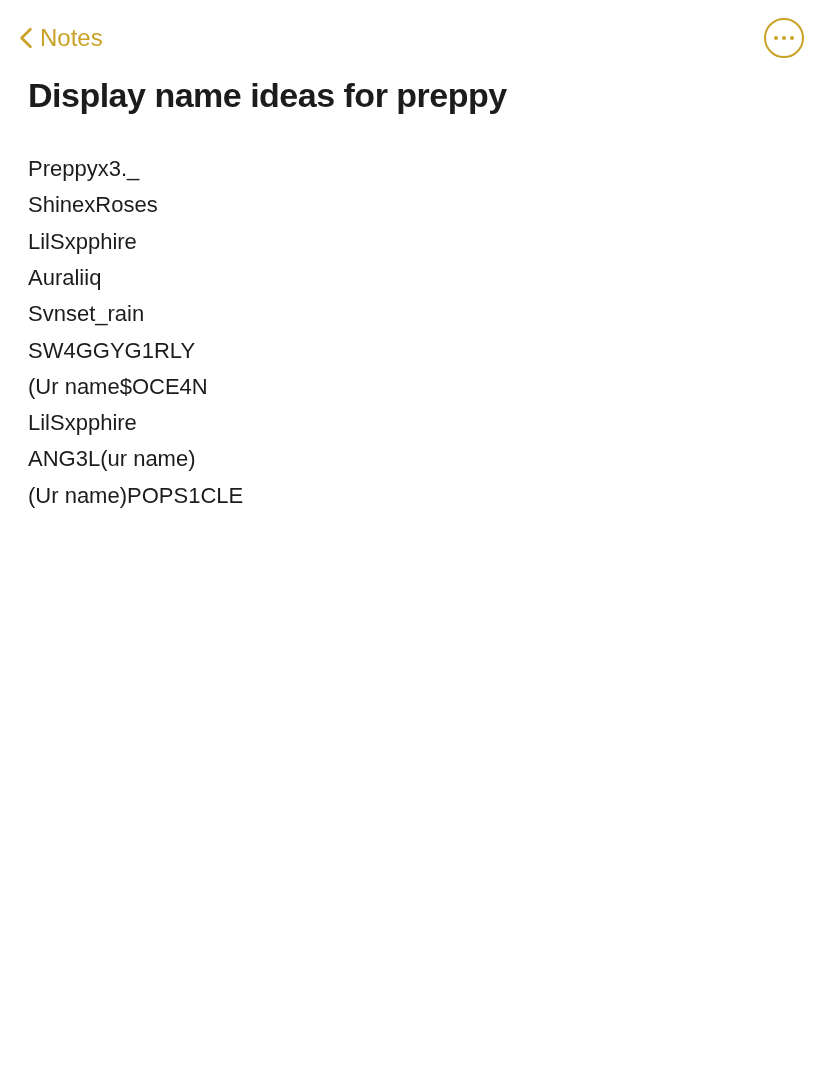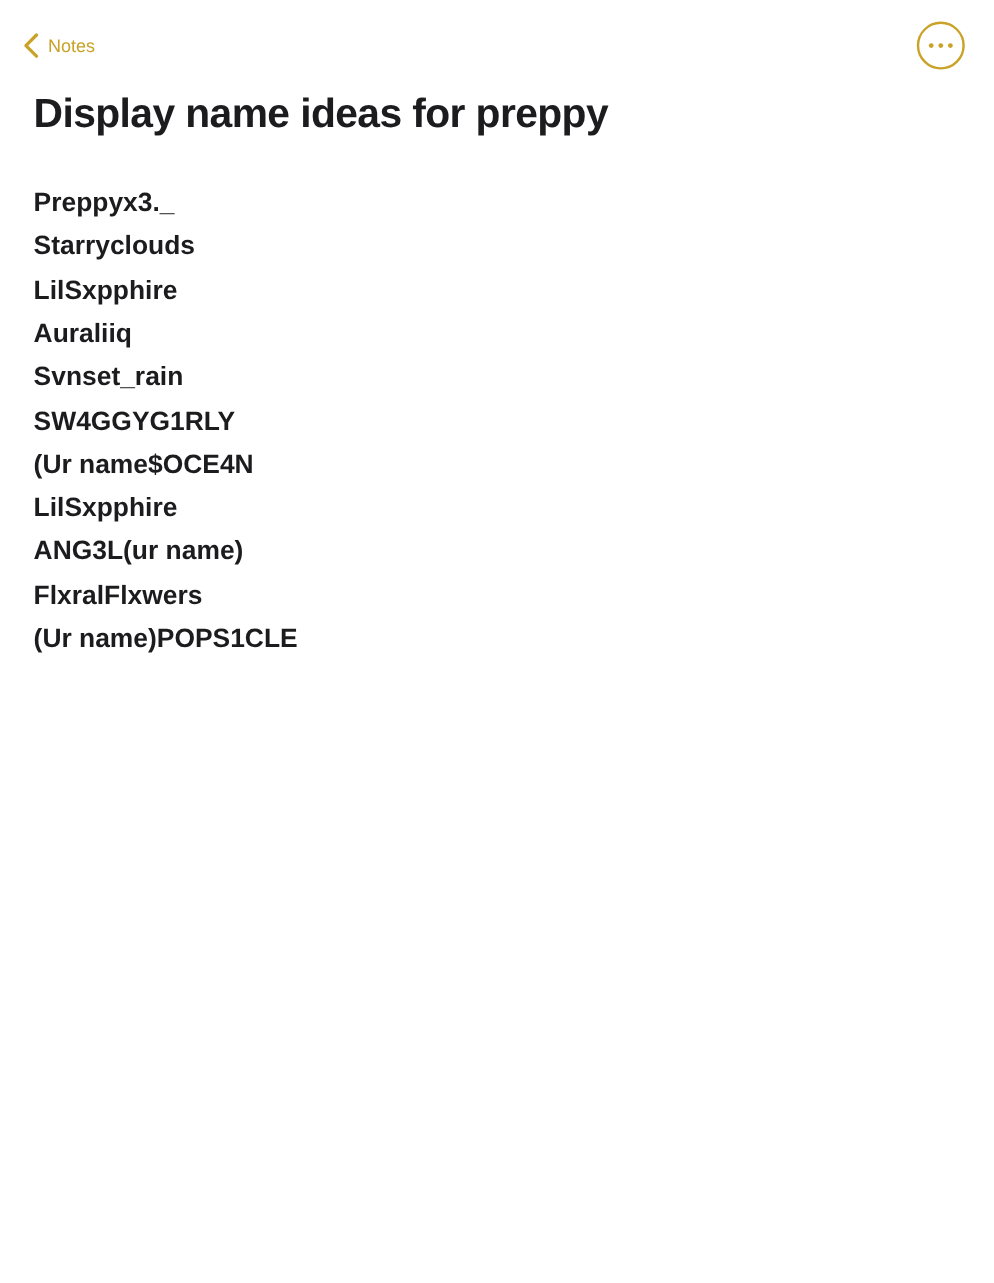--- a/index.html
+++ b/index.html
@@ -40,21 +40,21 @@
       align-items: center;
       justify-content: center;
     }
 
     .chevron-icon svg {
       width: 16px;
       height: 22px;
     }
 
     .back-label {
-      font-size: 15px;
+      font-size: 24px;
       font-weight: 400;
       color: #c9a227;
     }
 
     .more-button {
       width: 40px;
       height: 40px;
       border-radius: 50%;
       border: 2px solid #c9a227;
       display: flex;
@@ -85,21 +85,21 @@
       font-size: 34px;
       font-weight: 800;
       color: #1c1c1e;
       line-height: 1.15;
       margin-bottom: 36px;
       letter-spacing: -0.5px;
     }
 
     .note-body {
       font-size: 22px;
-      font-weight: 700;
+      font-weight: 400;
       color: #1c1c1e;
       line-height: 1.6;
       letter-spacing: 0px;
     }
 
     .note-item {
       display: block;
       line-height: 1.65;
     }
   </style>
@@ -123,24 +123,23 @@
       <span class="dot"></span>
     </span>
   </button>
 </div>
 
 <div class="content">
   <h1 class="note-title">Display name ideas for preppy</h1>
   <div class="note-body">
 
   <span class="note-item">Preppyx3._</span>
-      <span class="note-item">Starryclouds</span>
+      <span class="note-item">ShinexRoses</span>
       <span class="note-item">LilSxpphire</span>
       <span class="note-item">Auraliiq</span>
       <span class="note-item">Svnset_rain</span>
       <span class="note-item">SW4GGYG1RLY</span>
       <span class="note-item">(Ur name$OCE4N</span>
       <span class="note-item">LilSxpphire</span>
       <span class="note-item">ANG3L(ur name)</span>
-      <span class="note-item">FlxralFlxwers</span>
       <span class="note-item">(Ur name)POPS1CLE</span>
     </div>
 </div>
 
 </body></html>

